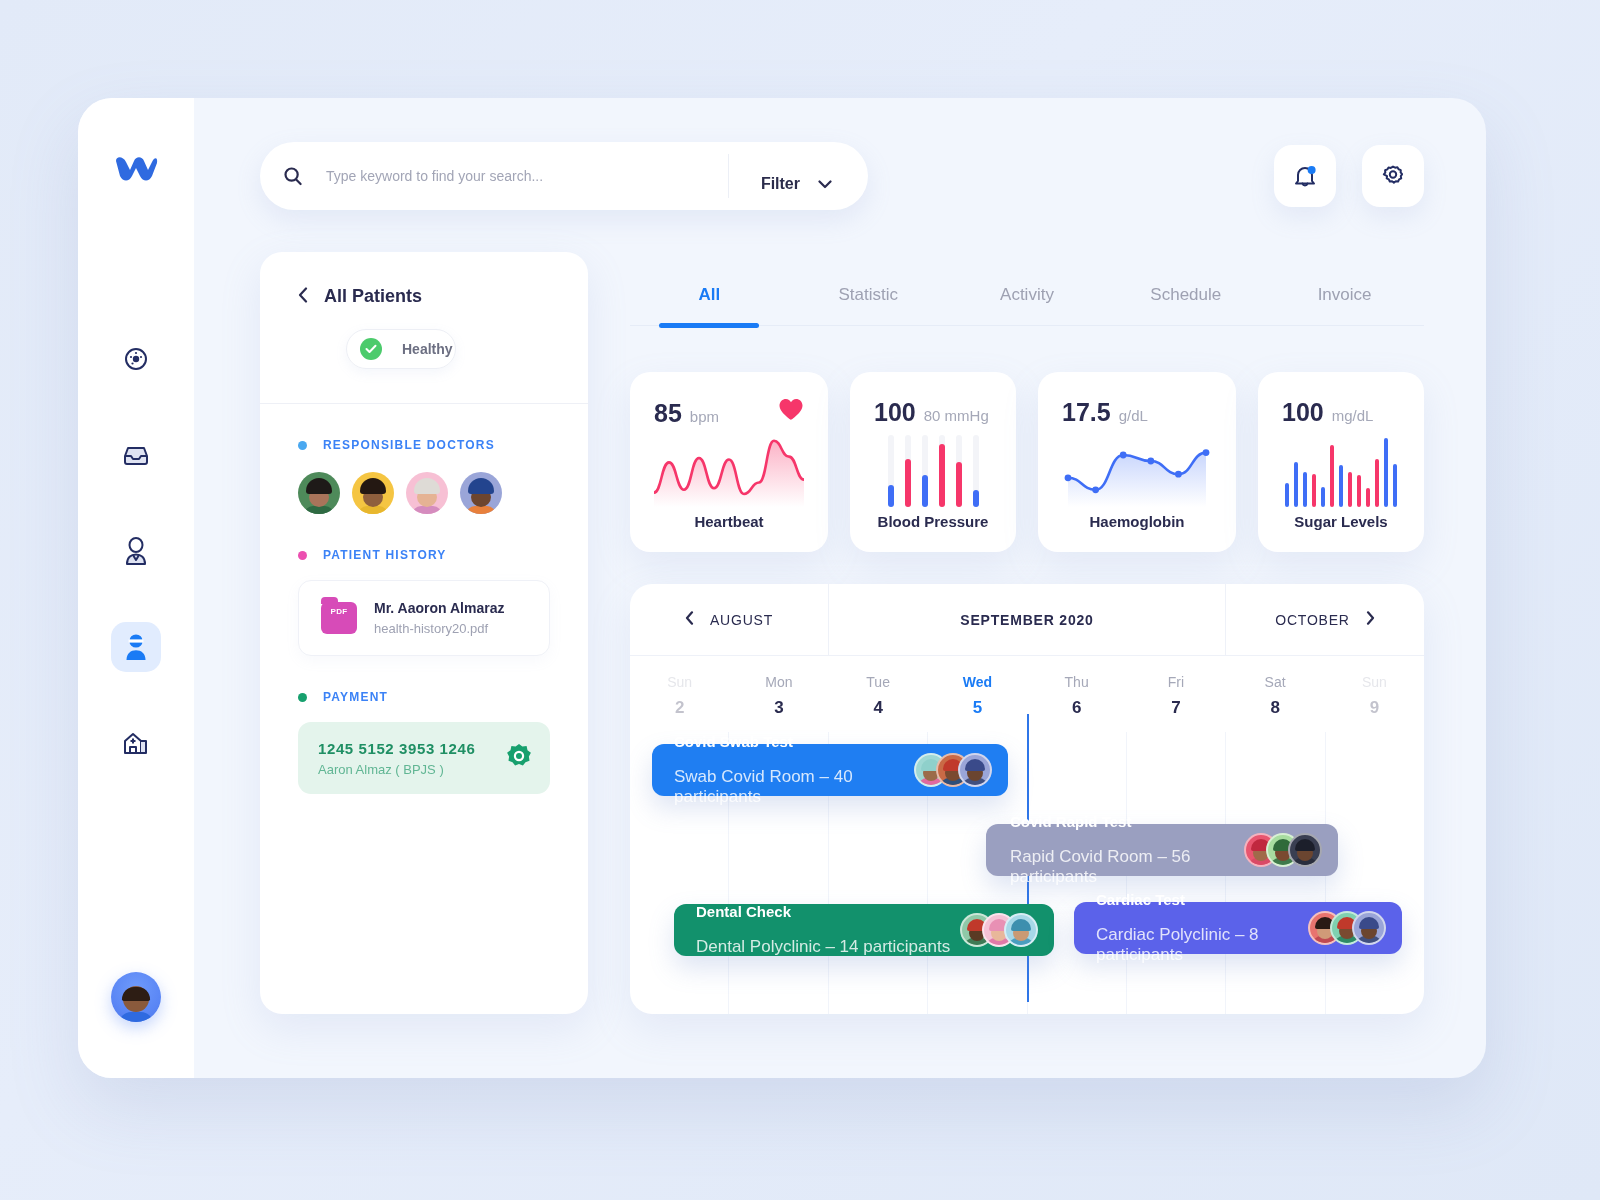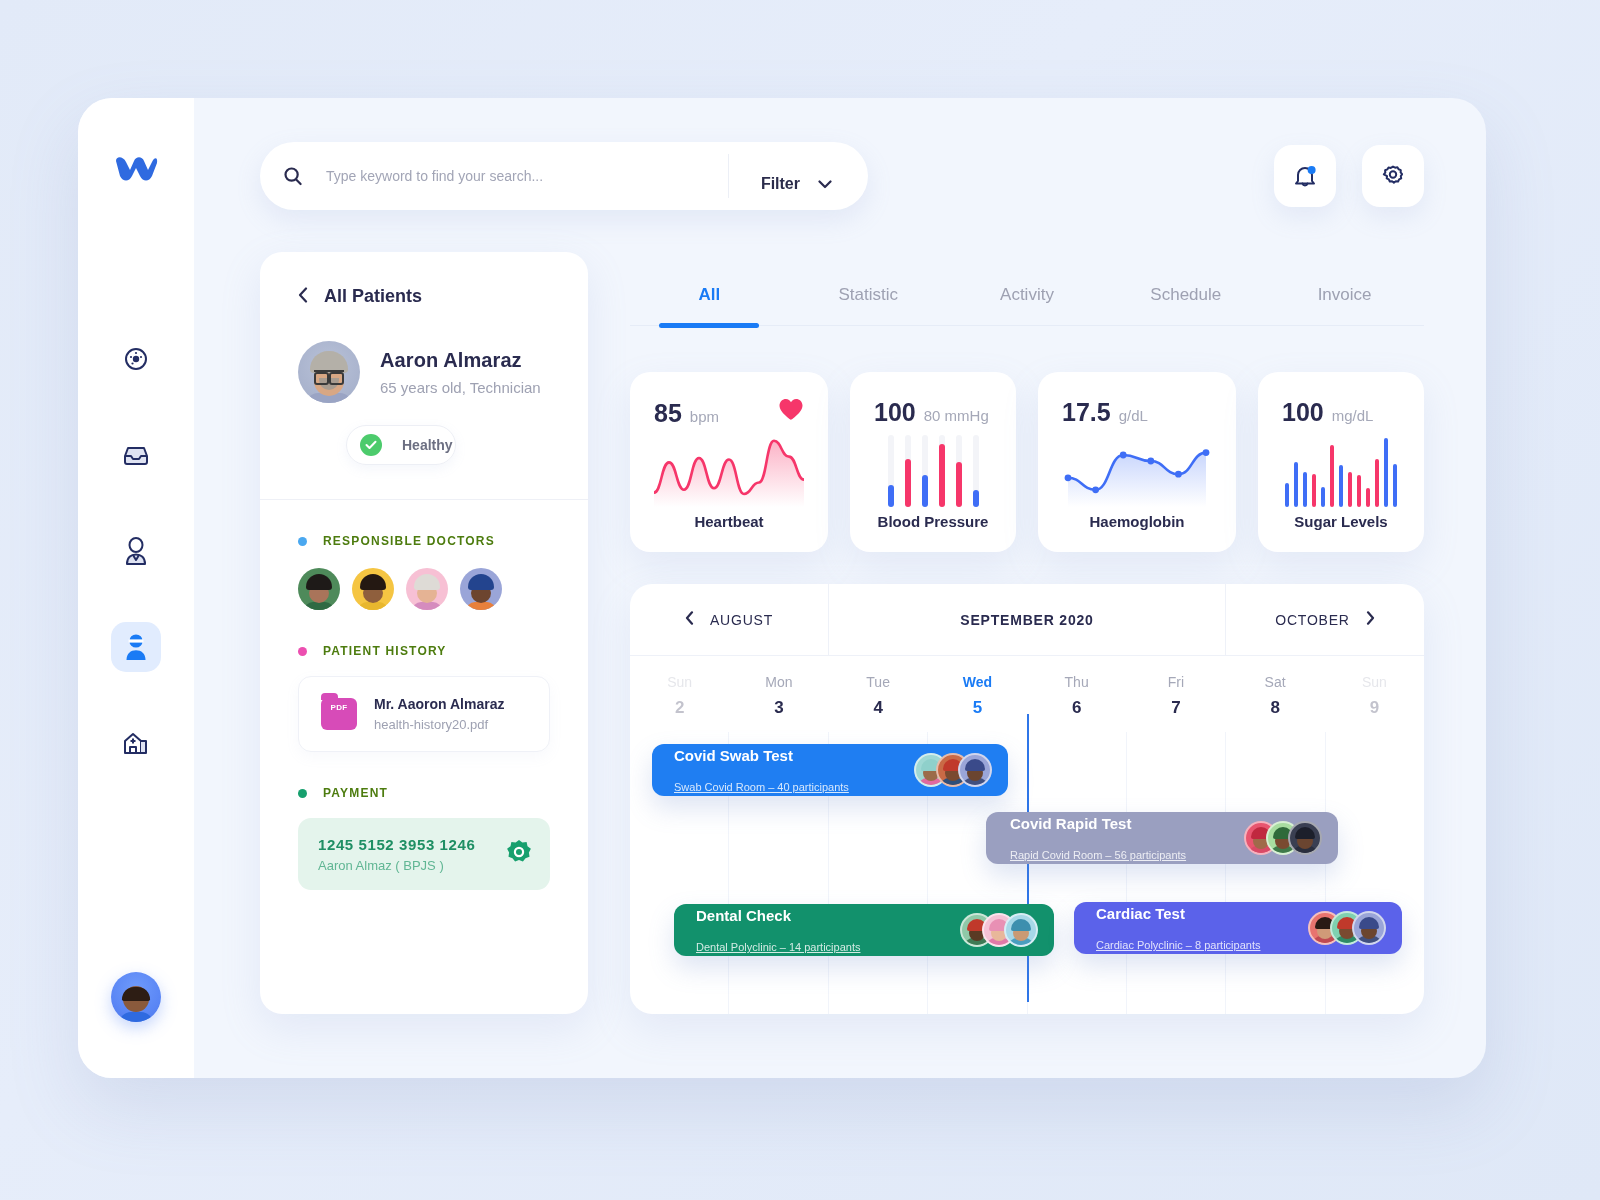--- a/index.html
+++ b/index.html
@@ -133,21 +133,21 @@
   .vital { flex: 1 1 0; text-align: center; }
   .vital-k { font-size: 11px; letter-spacing: 1px; color: #a5a8b8; font-weight: 600; }
   .vital-v { margin-top: 11px; font-size: 19px; font-weight: 700; color: #2a2b4f; }
   .vital-v .unit { font-size: 14px; font-weight: 400; color: #a5a8b8; margin-left: 2px; }
   .vital-v .up { color: #f6465d; font-size: 15px; margin-right: 2px; }
   .divider { height: 1px; background: #eef0f6; margin: 34px 0 0 0; }
 
   .sec { padding: 0 38px; }
   .sec-head { display: flex; align-items: center; gap: 16px; margin-top: 34px; }
   .sec-dot { width: 9px; height: 9px; border-radius: 50%; flex: none; }
-  .sec-title { font-size: 12px; letter-spacing: 1.2px; color: #4d7c0f; font-weight: 600; }
+  .sec-title { font-size: 12px; letter-spacing: 1.2px; color: #3b82f6; font-weight: 600; }
   .docs { display: flex; gap: 12px; margin-top: 20px; }
   .doc { width: 42px; height: 42px; border-radius: 50%; position: relative; overflow:hidden; }
   .doc .dh { position:absolute; left:50%; top:14%; transform:translateX(-50%); width:26px; height:16px; border-radius:13px 13px 3px 3px; }
   .doc .df { position:absolute; left:50%; top:36%; transform:translateX(-50%); width:20px; height:20px; border-radius:50%; }
   .doc .db { position:absolute; left:50%; bottom:-5px; transform:translateX(-50%); width:30px; height:13px; border-radius:9px 9px 0 0; }
 
   .history-card {
     margin-top: 18px; height: 76px; border: 1px solid #eff1f7; border-radius: 13px;
     display: flex; align-items: center; gap: 17px; padding-left: 22px;
     box-shadow: 0 5px 14px rgba(150,170,215,.07);
@@ -226,21 +226,21 @@
   .gcol:last-child { border-right: 0; }
   .today-line { position: absolute; top: 130px; bottom: 12px; width: 2px; background: #2f76e8; }
 
   .events { position: absolute; left: 0; right: 0; top: 152px; bottom: 0; }
   .event {
     position: absolute; height: 52px; border-radius: 12px;
     display: flex; align-items: center; padding: 0 16px 0 22px;
     box-shadow: 0 12px 26px rgba(100,130,200,.22);
   }
   .ev-t { font-size: 15px; font-weight: 700; color: #fff; }
-  .ev-s { font-size: 11px; color: rgba(255,255,255,.82); margin-top: 17px; text-decoration: underline; }
+  .ev-s { font-size: 17px; color: rgba(255,255,255,.82); margin-top: 17px; }
   .ev-avs { margin-left: auto; display: flex; }
   .ev-av { width: 34px; height: 34px; border-radius: 50%; border: 2px solid rgba(255,255,255,.55); margin-left: -12px; position: relative; overflow: hidden; }
   .ev-av:first-child { margin-left: 0; }
   .ev-av .ah { position:absolute; left:50%; top:12%; transform:translateX(-50%); width:20px; height:12px; border-radius:10px 10px 2px 2px; }
   .ev-av .af { position:absolute; left:50%; top:34%; transform:translateX(-50%); width:16px; height:16px; border-radius:50%; }
   .ev-av .ab { position:absolute; left:50%; bottom:-4px; transform:translateX(-50%); width:24px; height:11px; border-radius:8px 8px 0 0; }
 </style>
 </head>
 <body>
 
@@ -351,33 +351,20 @@
       <div class="patient-card">
         <div class="back-row">
           <span>
             <svg width="10" height="16" viewBox="0 0 10 16" fill="none" stroke="#2a2b4f" stroke-width="2.2" stroke-linecap="round" stroke-linejoin="round">
               <path d="M8 1.5 L2 8 L8 14.5"></path>
             </svg>
           </span>
           <span class="back-label">All Patients</span>
         </div>
 
-        <div class="patient-id">
-          <div class="avatar-lg">
-            <div class="shirt"></div>
-            <div class="faceg"></div>
-            <div class="hairg"></div>
-            <div class="beard"></div>
-            <div class="glasses"></div>
-          </div>
-          <div>
-            <div class="p-name">Aaron Almaraz</div>
-            <div class="p-sub">65 years old, Technician</div>
-          </div>
-        </div>
 
         <div class="status-pill">
           <span class="check-dot">
             <svg width="12" height="10" viewBox="0 0 12 10" fill="none" stroke="#fff" stroke-width="2" stroke-linecap="round" stroke-linejoin="round">
               <path d="M1.5 5 L4.5 8 L10.5 1.8"></path>
             </svg>
           </span>
           <span class="status-text">Healthy</span>
         </div>
 
@@ -642,21 +629,21 @@
                     <div class="af" style="background:#7a4a30"></div>
                     <div class="ah" style="background:#c0392b"></div>
                   </div>
                   <div class="ev-av" style="background:#9aa5d8">
                     <div class="ab" style="background:#41507f"></div>
                     <div class="af" style="background:#6b4530"></div>
                     <div class="ah" style="background:#3a4a8a"></div>
                   </div>
                 </div>
               </div>
-              <div class="event" style="background: rgb(154, 159, 192); left: 356px; width: 352px; top: 76px; padding-left: 24px;">
+              <div class="event" style="background: rgb(154, 159, 192); left: 356px; width: 352px; top: 88px; padding-left: 24px;">
                 <div>
                   <div class="ev-t">Covid Rapid Test</div>
                   <div class="ev-s">Rapid Covid Room – 56 participants</div>
                 </div>
                 <div class="ev-avs">
                   <div class="ev-av" style="background:#e8556f">
                     <div class="ab" style="background:#d94a66"></div>
                     <div class="af" style="background:#a06a4a"></div>
                     <div class="ah" style="background:#c0283f"></div>
                   </div>

